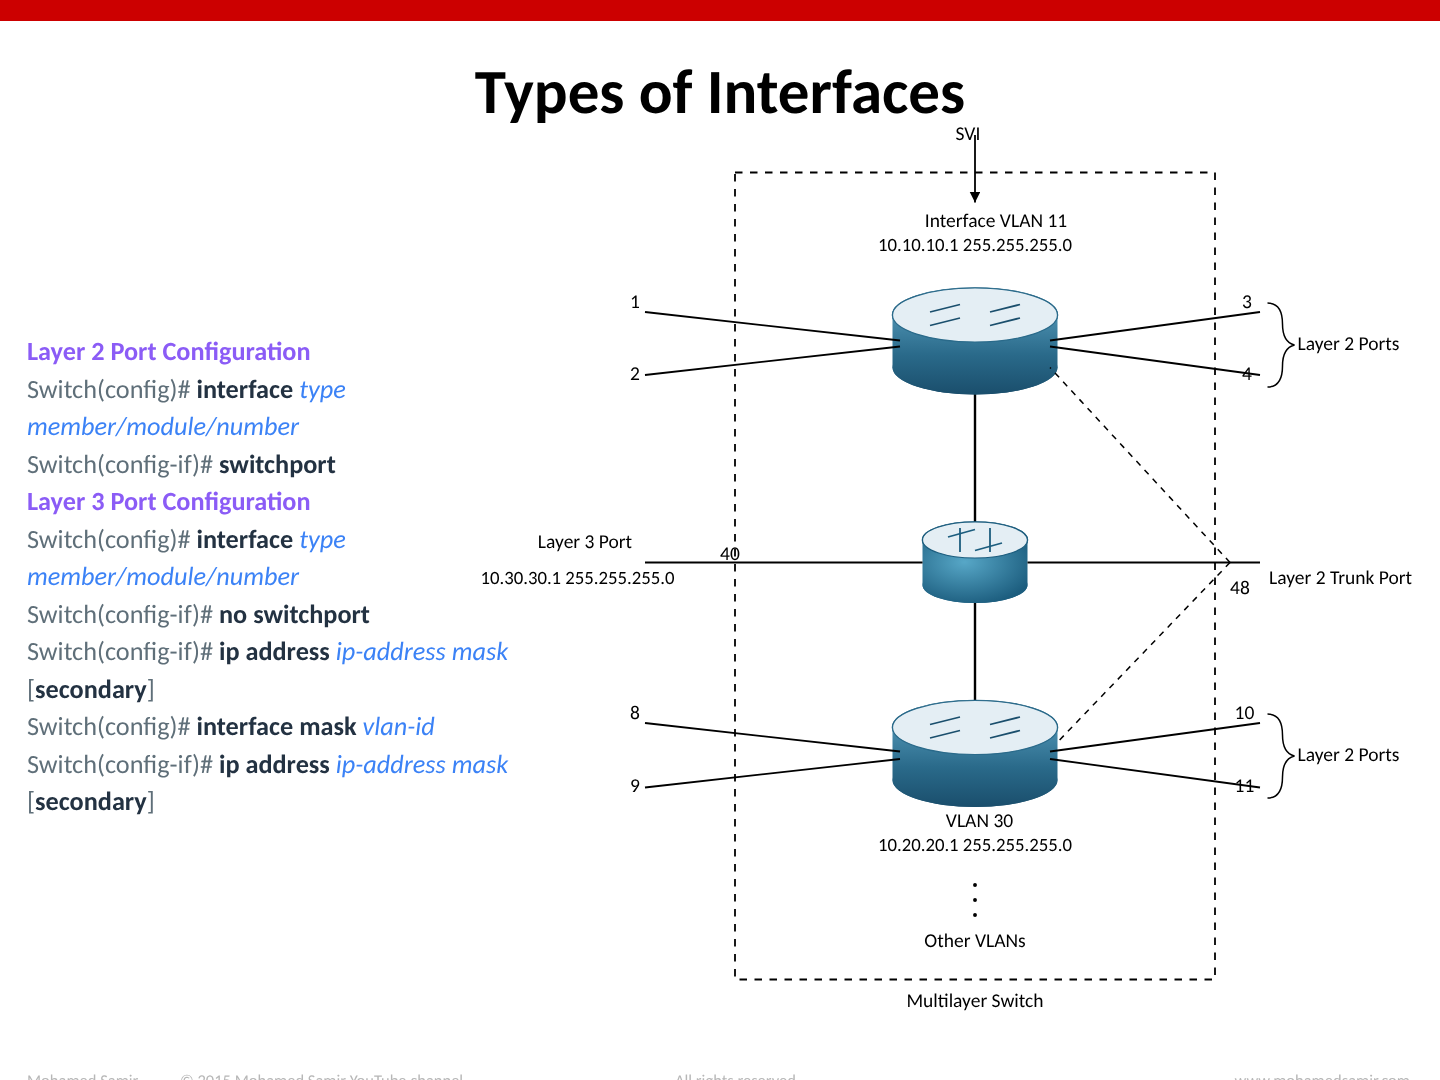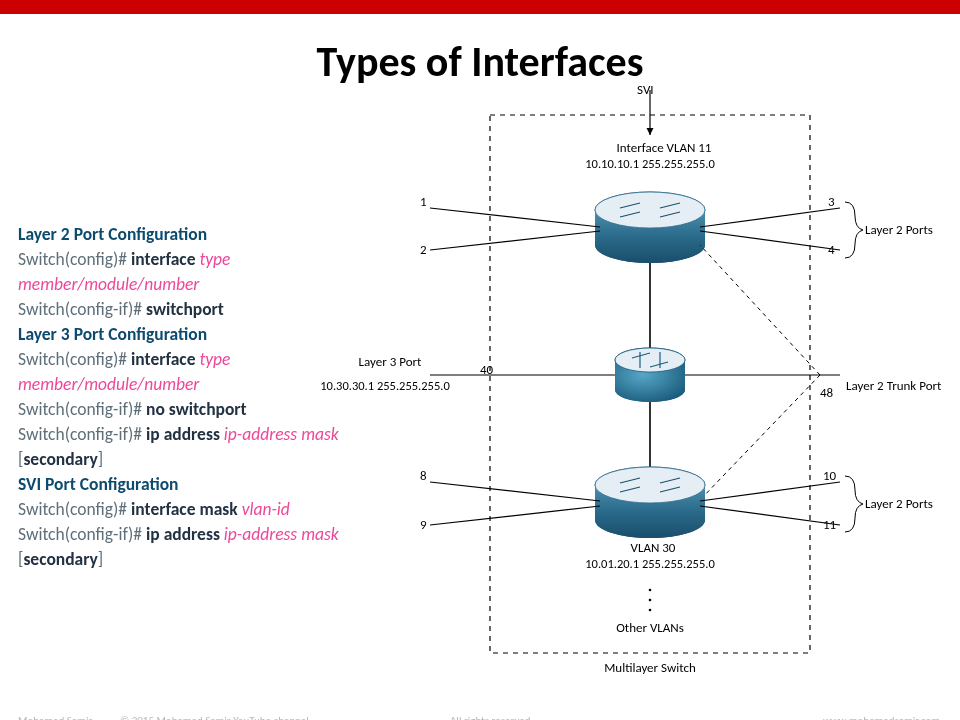--- a/index.html
+++ b/index.html
@@ -21,24 +21,24 @@
     font-size: 42px;
     color: #000;
   }
   
   .cfg {
     position: absolute;
     left: 18px; top: 222px; width: 390px;
     font-size: 17.5px;
     line-height: 25px;
   }
-  .hdr { color: #0c4a6e; font-weight: 700; }
+  .hdr { color: #8b5cf6; font-weight: 700; }
   .gray { color: #5f6f79; }
   .bold-dark { color: #233242; font-weight: 700; }
-  .ital { font-style: italic; color:#ec4899; }
+  .ital { font-style: italic; color:#3b82f6; }
   .cfg span.sec { color:#233242; font-weight:700;margin-top:37px; }
 
   
   .diagram {
     position: absolute;
     left: 360px; top: 90px; width: 590px; height: 590px;
   }
   .lbl { position: absolute; font-size: 13px; color:#000; line-height: 15px; text-align:center;}
   .lbl.small { font-size:12.5px;}
   
@@ -80,21 +80,20 @@
   <div>
     <span class="gray">Switch(config-if)# </span><span class="bold-dark">no switchport</span>
   </div>
   <div>
     <span class="gray">Switch(config-if)# </span><span class="bold-dark">ip address</span><span class="ital"> ip-address mask</span>
   </div>
   <div>
     <span class="gray">[</span><span class="sec">secondary</span><span class="gray">]</span>
   </div>
 
-  <div class="hdr">SVI Port Configuration</div>
   <div>
     <span class="gray">Switch(config)# </span><span class="bold-dark">interface mask</span><span class="ital"> vlan-id</span>
   </div>
   <div>
     <span class="gray">Switch(config-if)# </span><span class="bold-dark">ip address</span><span class="ital"> ip-address mask</span>
   </div>
   <div>
     <span class="gray">[</span><span class="sec">secondary</span><span class="gray">]</span>
   </div>
 </div>
@@ -206,21 +205,21 @@
   <div class="lbl" style="left:460px; top:268px;margin-top:27px;">48</div>
   <div class="lbl" style="left:486px; top:288px; width:120px; text-align:left;">Layer 2 Trunk Port</div>
 
   <div class="lbl" style="left:60px; top:378px;">8</div>
   <div class="lbl" style="left:60px; top:427px;">9</div>
   <div class="lbl" style="left:463px; top:378px;">10</div>
   <div class="lbl" style="left:463px; top:427px;">11</div>
   <div class="lbl" style="left:505px; top:406px;">Layer 2 Ports</div>
 
   <div class="lbl" style="left:243px; top:450px; width:100px;">VLAN 30</div>
-  <div class="lbl small" style="left:200px; top:466px; width:180px;">10.01.20.1 255.255.255.0</div>
+  <div class="lbl small" style="left:200px; top:466px; width:180px;">10.20.20.1 255.255.255.0</div>
   <div class="lbl" style="left:240px; top:530px; width:100px;">Other VLANs</div>
   <div class="lbl" style="left:235px; top:570px; width:110px;">Multilayer Switch</div>
 </div>
 
 <div class="footer">
   <span class="a">Mohamed Samir</span>
   <span class="b">© 2015 Mohamed Samir YouTube channel</span>
   <span class="c">All rights reserved.</span>
   <span class="d">www.mohamedsamir.com</span>
 </div>

